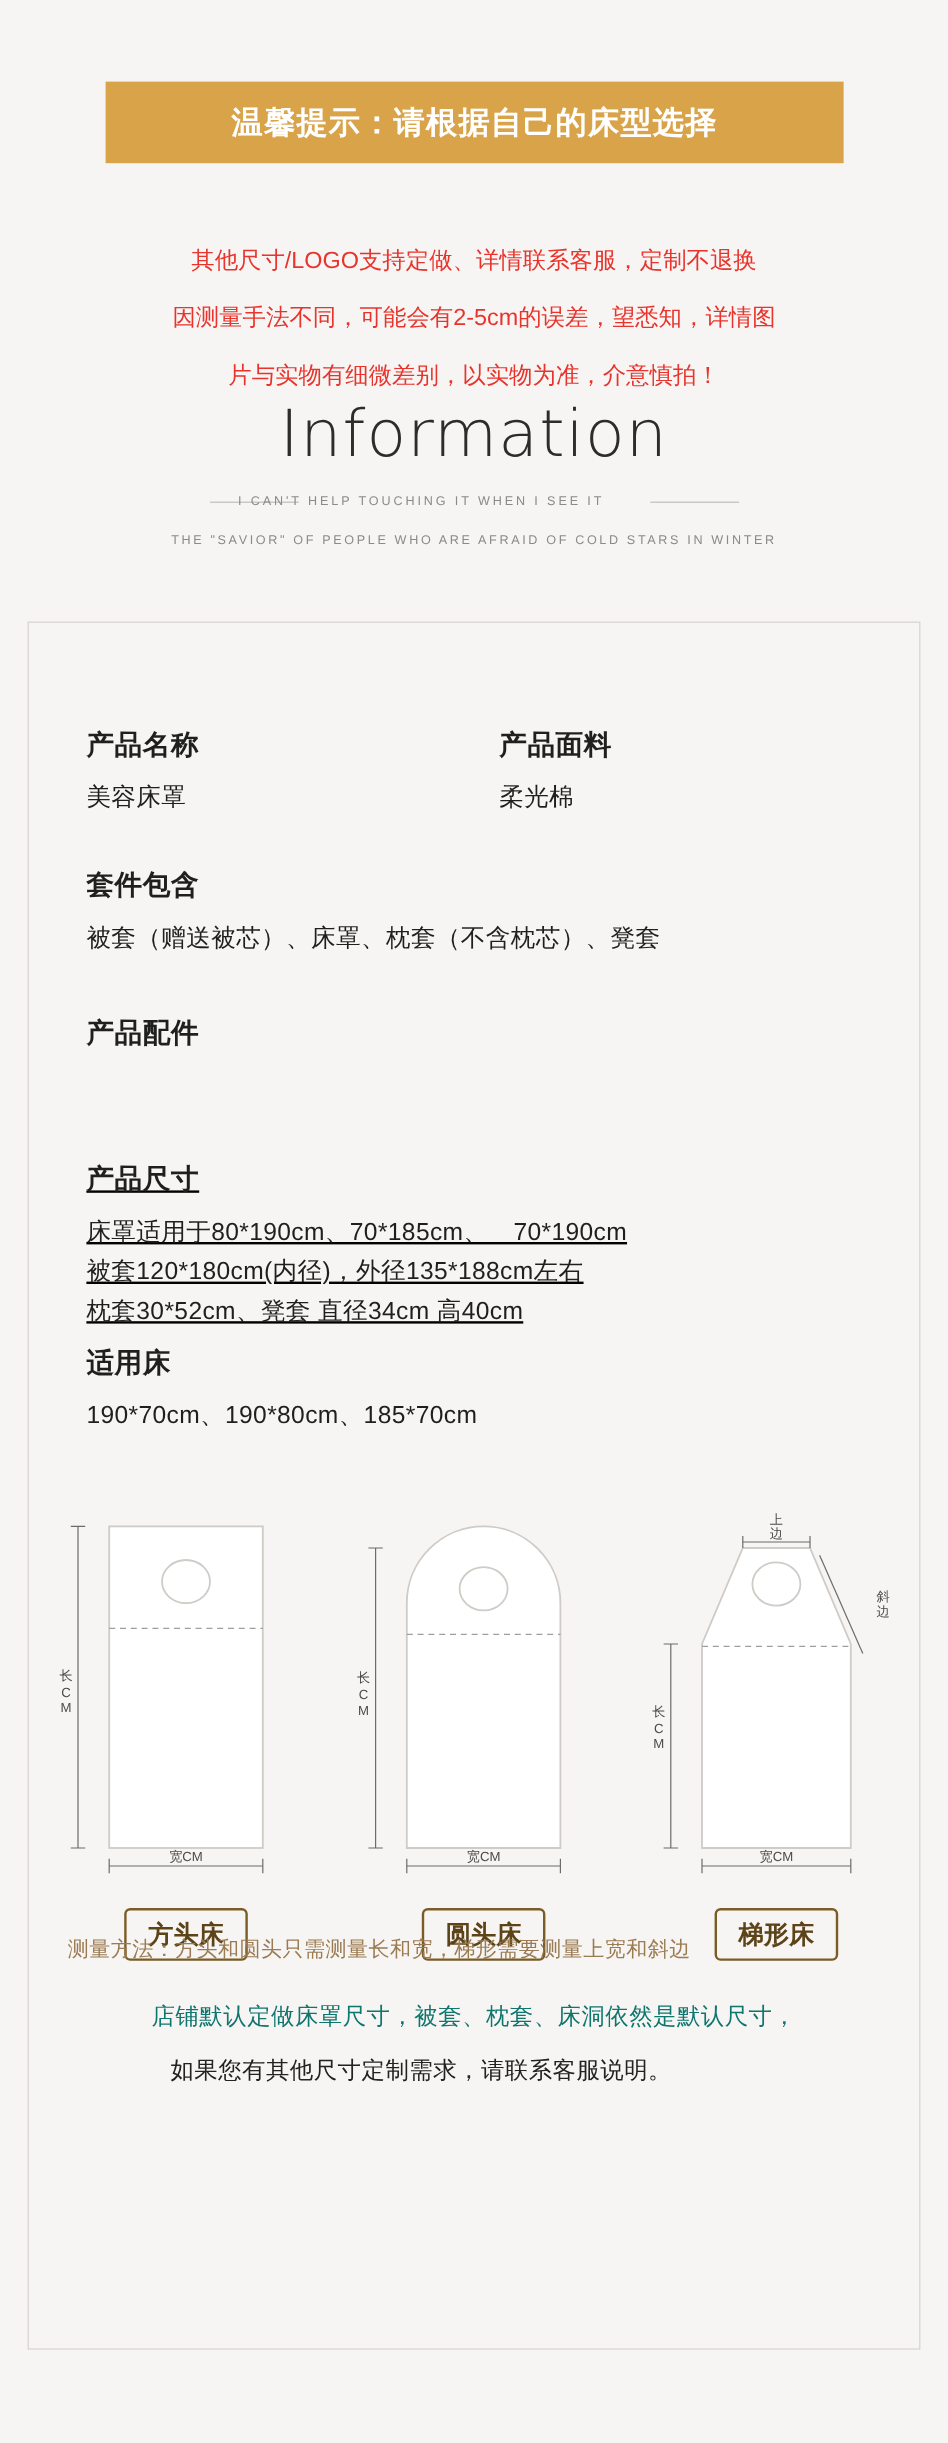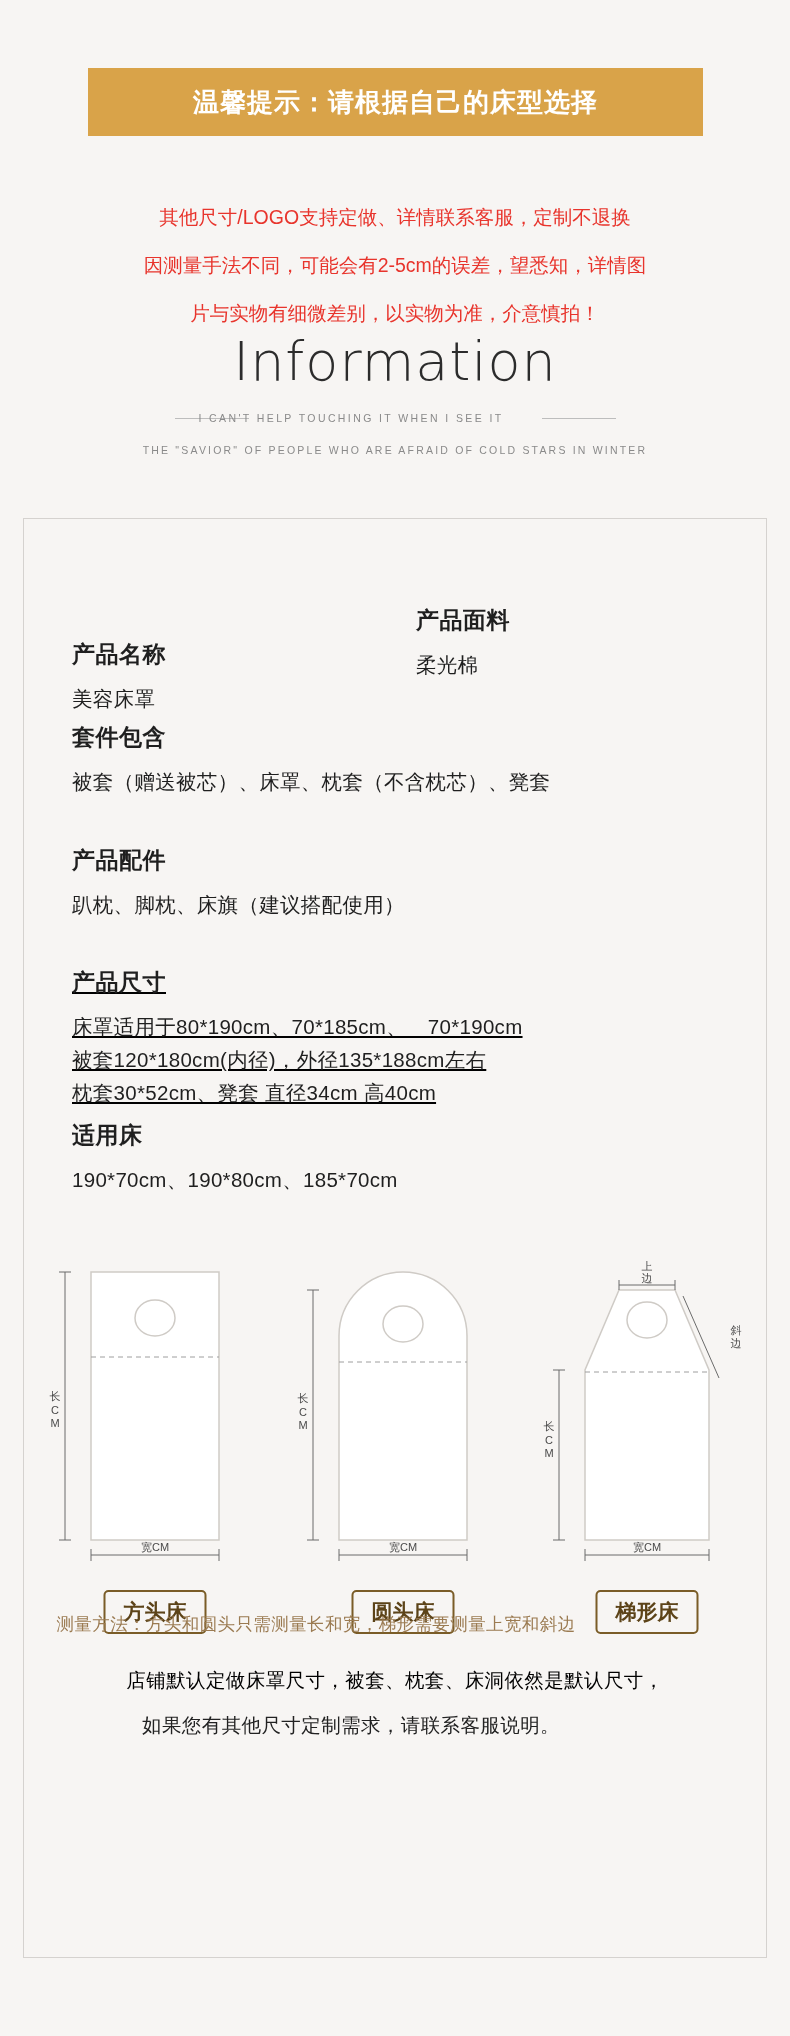--- a/index.html
+++ b/index.html
@@ -119,21 +119,21 @@
     letter-spacing: 0.5px;
   }
   .spec-value {
     font-size: 20.5px;
     color: #1f1f1f;
     line-height: 33px;
     margin-top: 12px;
     letter-spacing: 0.3px;
   }
 
-  #blk-name   { left: 72px;  top: 605px; margin-top: 34px; }
+  #blk-name   { left: 72px;  top: 605px; }
   #blk-fabric { left: 416px; top: 605px; }
   #blk-set    { left: 72px;  top: 722px; }
   #blk-acc    { left: 72px;  top: 845px; }
   #blk-size   { left: 72px;  top: 967px; text-decoration: underline; }
   #blk-bed    { left: 72px;  top: 1120px; }
 
   
   .diagrams {
     position: absolute;
     left: 23px;
@@ -183,21 +183,21 @@
     color: #9b7b52;
     letter-spacing: 0.4px;
   }
   .footer-1 {
     position: absolute;
     left: 0;
     top: 1667px;
     width: 790px;
     text-align: center;
     font-size: 19.5px;
-    color: #000000;
+    color: #0f766e;
     letter-spacing: 0.4px;
   }
   .footer-2 {
     position: absolute;
     left: 0;
     top: 1712px;
     width: 702px;
     text-align: center;
     font-size: 19.5px;
     color: #222;
@@ -243,21 +243,20 @@
     <div class="spec-value">柔光棉</div>
   </div>
 
   <div class="spec" id="blk-set">
     <div class="spec-label">套件包含</div>
     <div class="spec-value">被套（赠送被芯）、床罩、枕套（不含枕芯）、凳套</div>
   </div>
 
   <div class="spec" id="blk-acc">
     <div class="spec-label">产品配件</div>
-    <div class="spec-value">趴枕、脚枕、床旗（建议搭配使用）</div>
   </div>
 
   <div class="spec" id="blk-size">
     <div class="spec-label">产品尺寸</div>
     <div class="spec-value">
       <div>床罩适用于80*190cm、70*185cm、　70*190cm</div>
       <div>被套120*180cm(内径)，外径135*188cm左右</div>
       <div>枕套30*52cm、凳套 直径34cm 高40cm</div>
     </div>
   </div>

